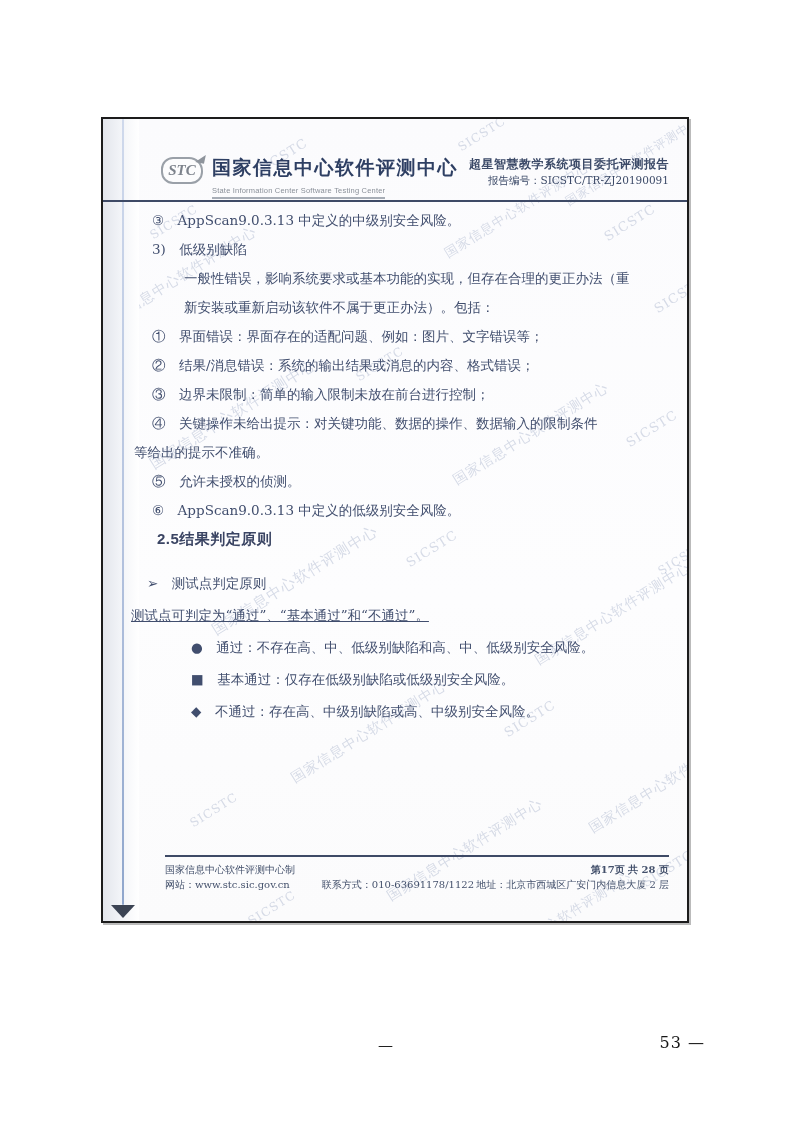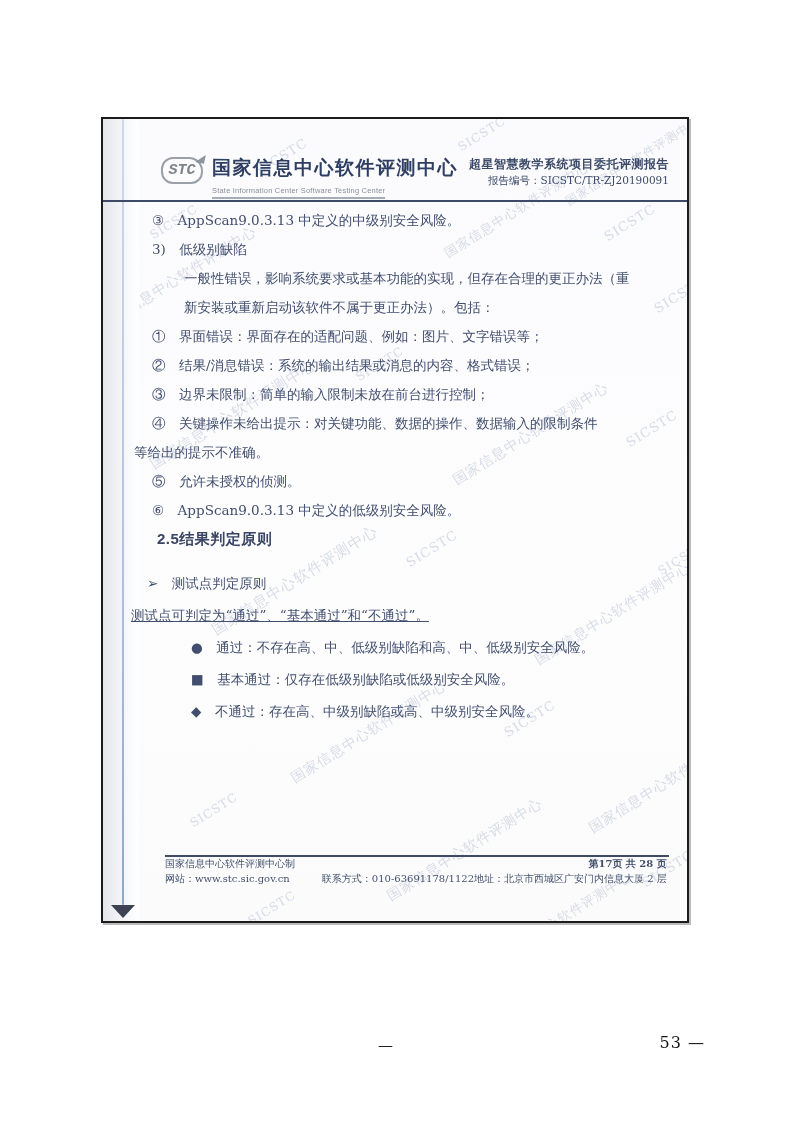--- a/index.html
+++ b/index.html
@@ -52,21 +52,21 @@
   .wm:nth-of-type(22){left:536px;top:742px;}
   .wm:nth-of-type(23){left:372px;top:792px;}
   .wm:nth-of-type(24){left:142px;top:782px;font-size:12px;}
 
   
   .hdr{position:absolute;left:0;top:0;right:0;height:83px;box-sizing:border-box;
        padding:38px 18px 0 58px;display:flex;justify-content:space-between;
        border-bottom:2px solid #3e4a66;}
   .hdr-left{display:flex;align-items:flex-start;}
   .logo-badge{width:42px;height:27px;border:2px solid #9aa0a8;border-radius:12px 14px 12px 12px;
-       color:#7d838c;font-family:Liberation Mono, monospace;font-weight:bold;font-style:italic;
+       color:#7d838c;font-family:Liberation Serif, serif;font-weight:bold;font-style:italic;
        font-size:15px;display:flex;align-items:center;justify-content:center;
        box-sizing:border-box;position:relative;background:#fcfcfd;}
   .logo-badge::after{content:"";position:absolute;right:-4px;top:-5px;width:0;height:0;
        border-left:9px solid transparent;border-bottom:9px solid #8e949c;transform:rotate(12deg);}
   .org-block{margin-left:9px;}
   .org-cn{font-size:19px;font-weight:bold;color:#2e3f63;letter-spacing:1.5px;line-height:21px;}
   .org-en{display:inline-block;font-family:"Liberation Sans",sans-serif;font-size:7.5px;
        color:#8a9099;letter-spacing:.2px;border-bottom:2px solid #a7adb6;padding-bottom:2px;margin-top:1px;}
   .hdr-right{text-align:right;color:#3c4a68;}
   .report-title{font-size:12px;font-weight:bold;letter-spacing:.5px;line-height:15px;font-family:Liberation Serif, serif;}
@@ -84,21 +84,21 @@
      font-family:"Liberation Sans","DejaVu Sans",sans-serif;font-weight:bold;
      font-size:15px;color:#3a4463;letter-spacing:.5px;}
   .principle{margin-top:14px;}
   .pline{height:32px;line-height:32px;white-space:nowrap;}
   .ind-arrow{padding-left:44px;}
   .ind-desc{padding-left:28px;text-decoration:underline;}
   .ind-bullet{padding-left:88px;}
 
   
   .pfooter{position:absolute;left:62px;right:18px;top:736px;border-top:2px solid #3e4a66;
-     padding-top:0;color:#43506b;font-size:10px;display:flex;}
+     padding-top:6px;color:#43506b;font-size:10px;display:flex;justify-content:space-between;}
   .pf-left .pf-line,.pf-right .pf-line{line-height:14.5px;white-space:nowrap;}
   .pf-right{text-align:right;}
   .pf-gap{display:inline-block;width:32px;}
   .pf-bold{font-weight:bold;}
 
   
   .outer-dash{position:absolute;left:378px;top:1036px;font-size:15px;color:#161616;}
   .outer-pageno{position:absolute;right:88px;top:1033px;font-size:16px;color:#161616;
      letter-spacing:1px;}
 </style>

